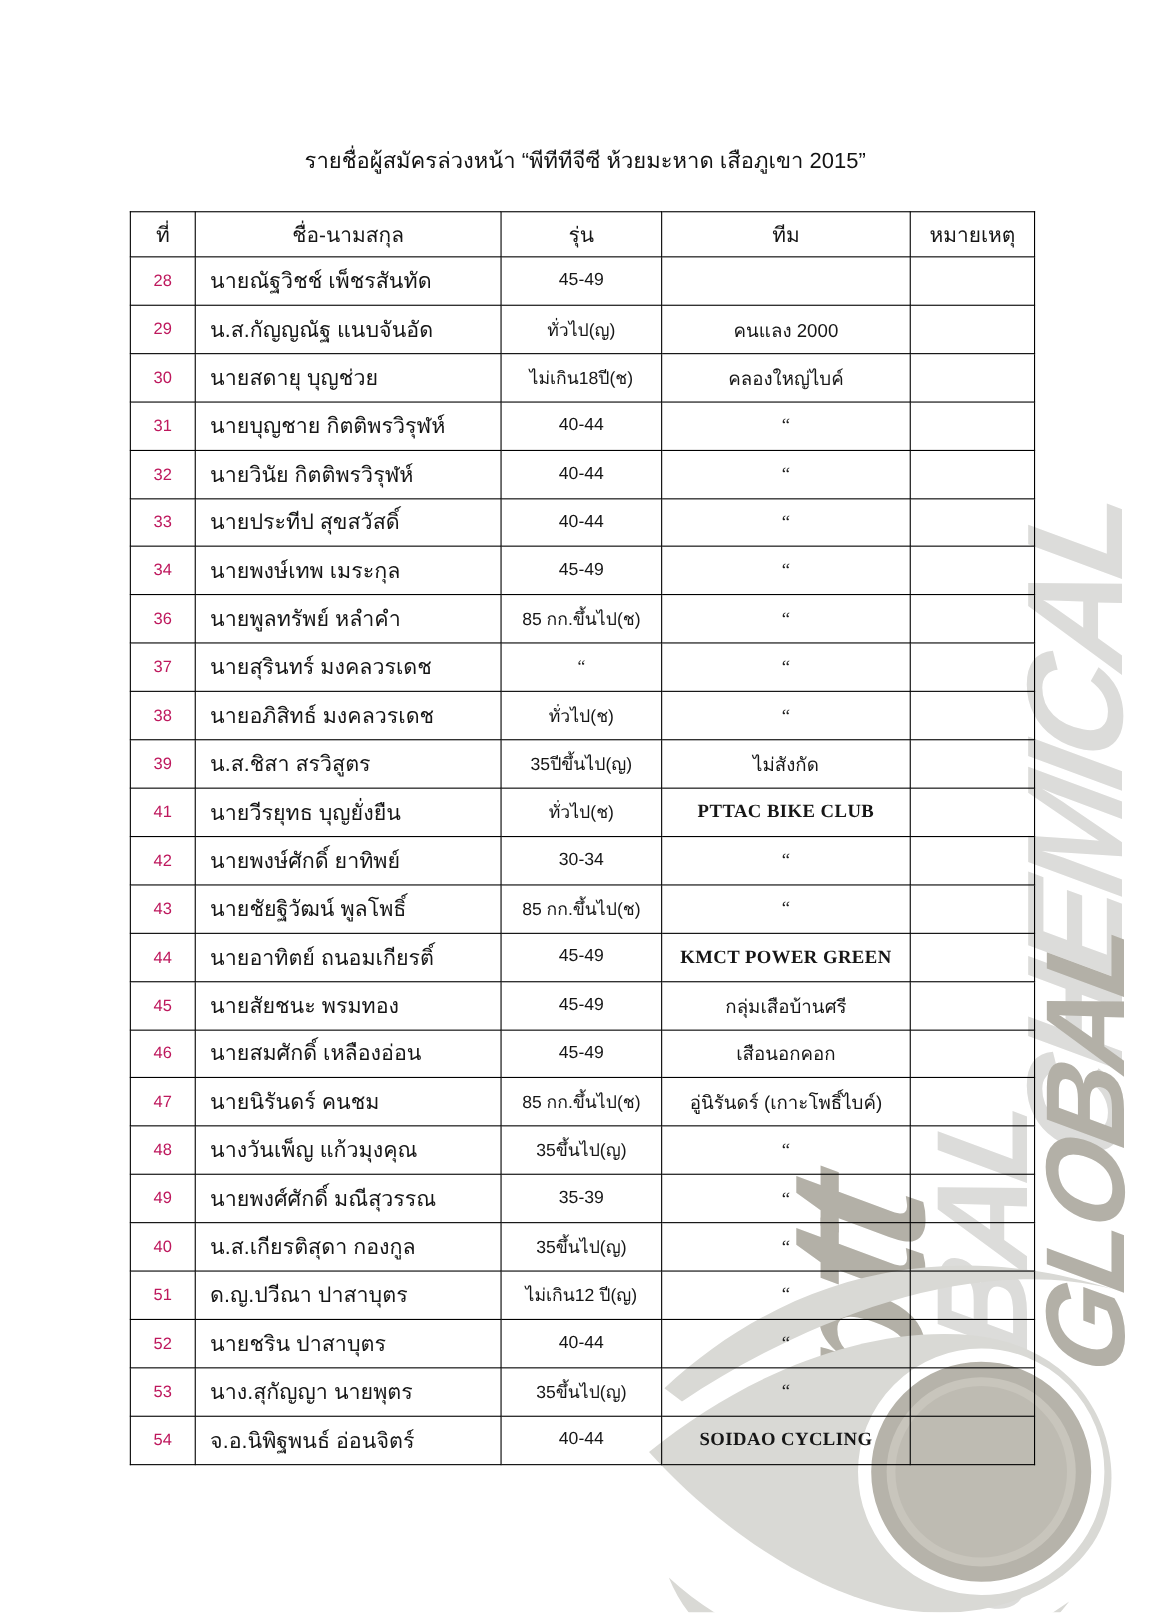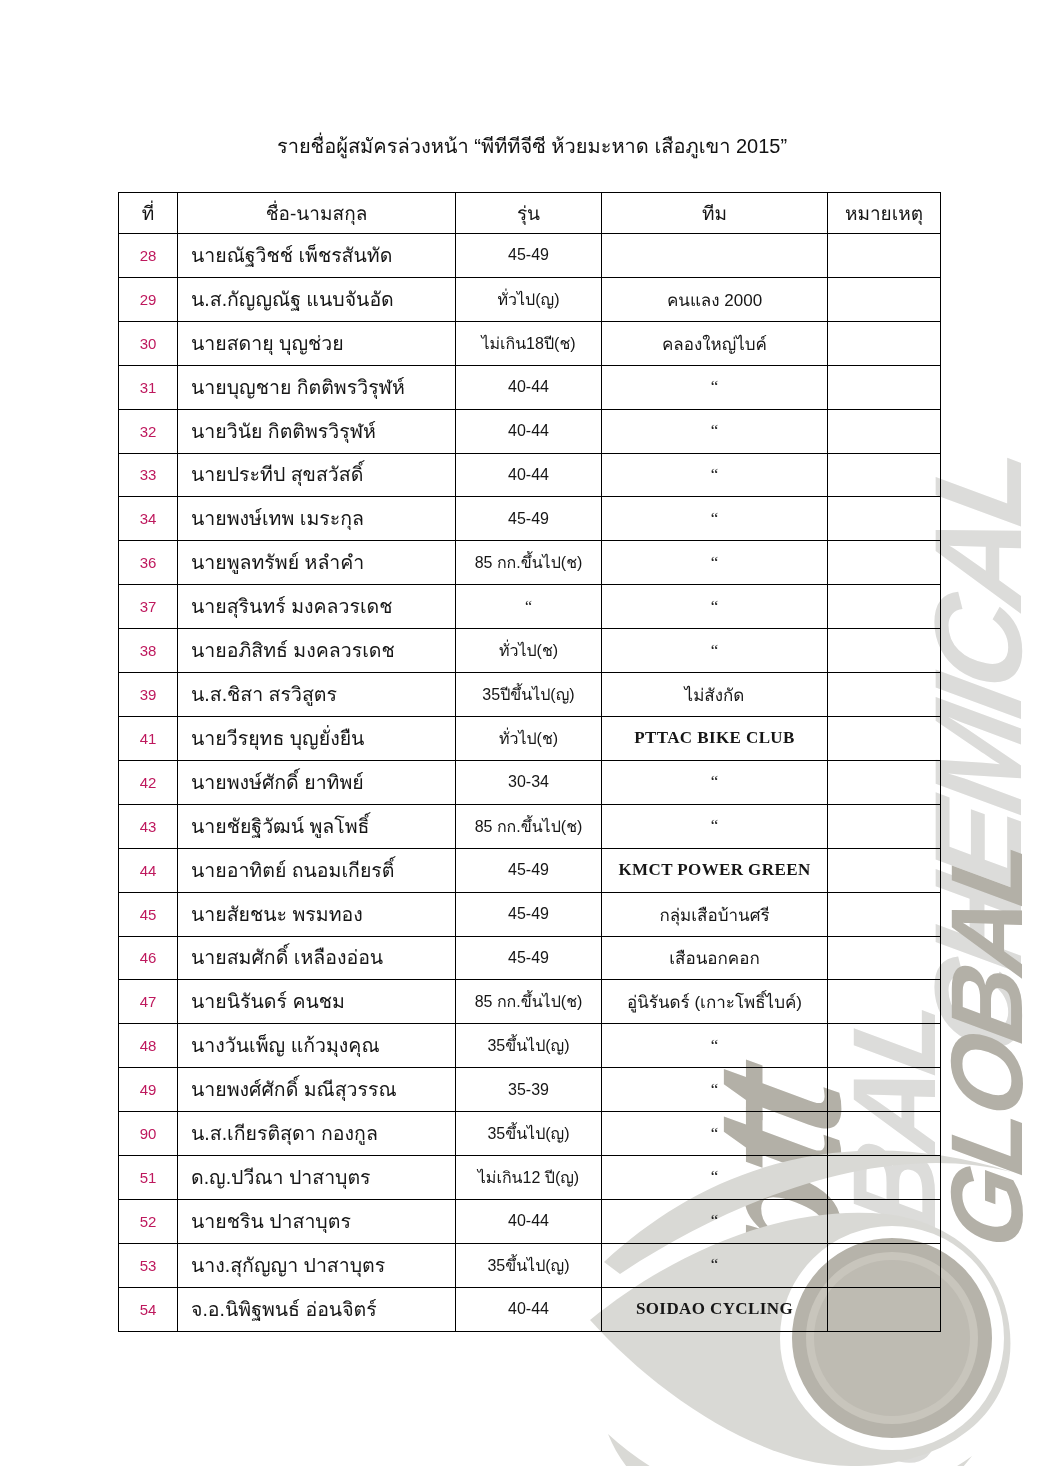--- a/index.html
+++ b/index.html
@@ -263,21 +263,21 @@
 
   <tr>
     <td class="no">49</td>
     <td class="name">นายพงศ์ศักดิ์ มณีสุวรรณ</td>
     <td class="cat">35-39</td>
     <td class="team ditto">“</td>
     <td class="remark"></td>
   </tr>
 
   <tr>
-    <td class="no">90</td>
+    <td class="no">40</td>
     <td class="name">น.ส.เกียรติสุดา กองกูล</td>
     <td class="cat">35ขึ้นไป(ญ)</td>
     <td class="team ditto">“</td>
     <td class="remark"></td>
   </tr>
 
   <tr>
     <td class="no">51</td>
     <td class="name">ด.ญ.ปวีณา ปาสาบุตร</td>
     <td class="cat">ไม่เกิน12 ปี(ญ)</td>
@@ -288,21 +288,21 @@
   <tr>
     <td class="no">52</td>
     <td class="name">นายชริน ปาสาบุตร</td>
     <td class="cat">40-44</td>
     <td class="team ditto">“</td>
     <td class="remark"></td>
   </tr>
 
   <tr>
     <td class="no">53</td>
-    <td class="name">นาง.สุกัญญา ปาสาบุตร</td>
+    <td class="name">นาง.สุกัญญา นายพุตร</td>
     <td class="cat">35ขึ้นไป(ญ)</td>
     <td class="team ditto">“</td>
     <td class="remark"></td>
   </tr>
 
   <tr>
     <td class="no">54</td>
     <td class="name">จ.อ.นิพิฐพนธ์ อ่อนจิตร์</td>
     <td class="cat">40-44</td>
     <td class="team latin">SOIDAO CYCLING</td>

